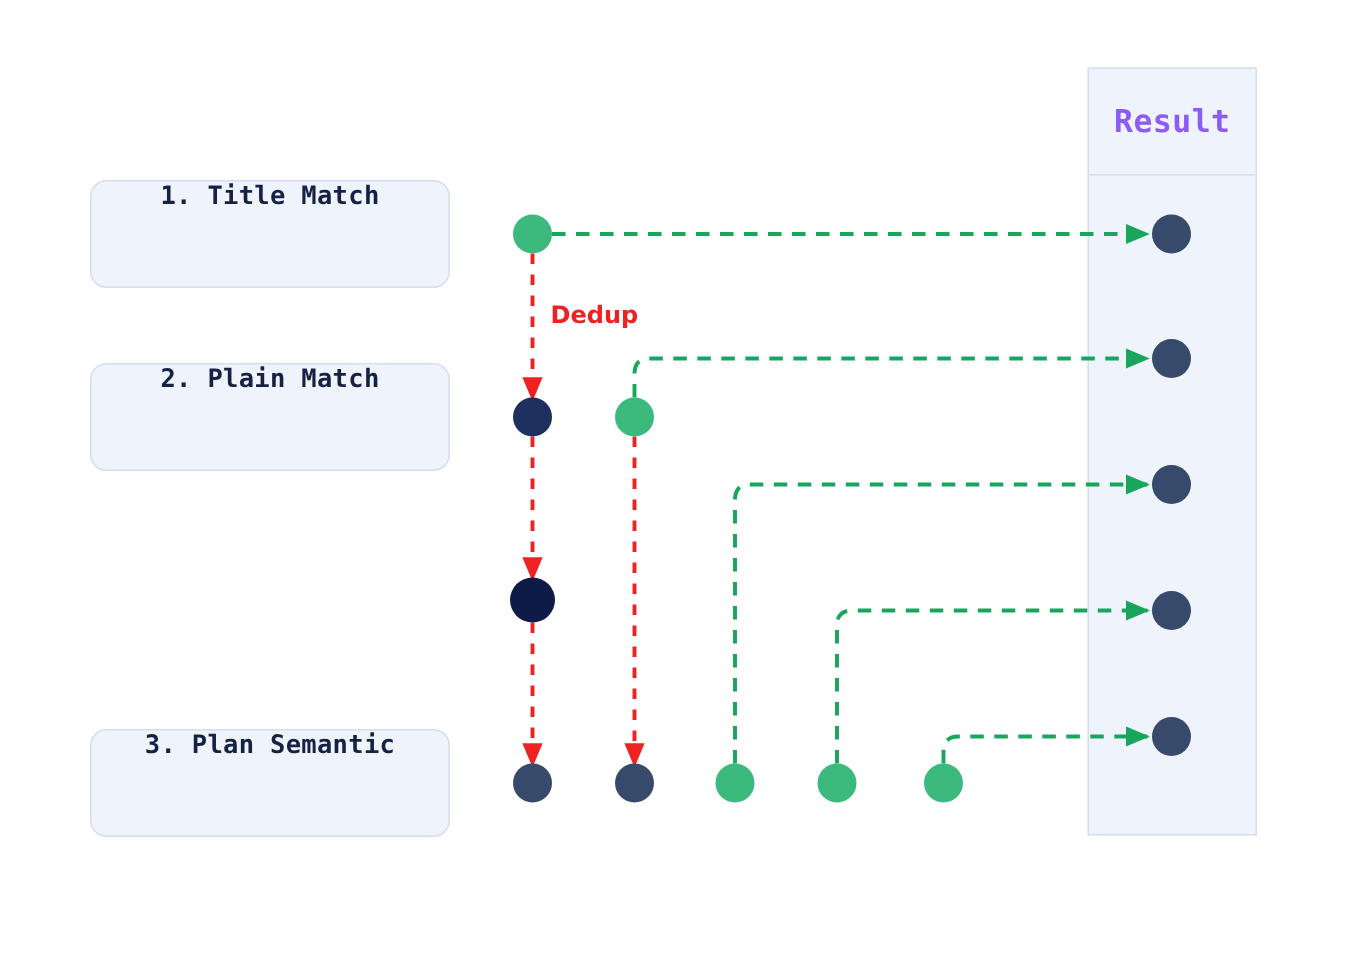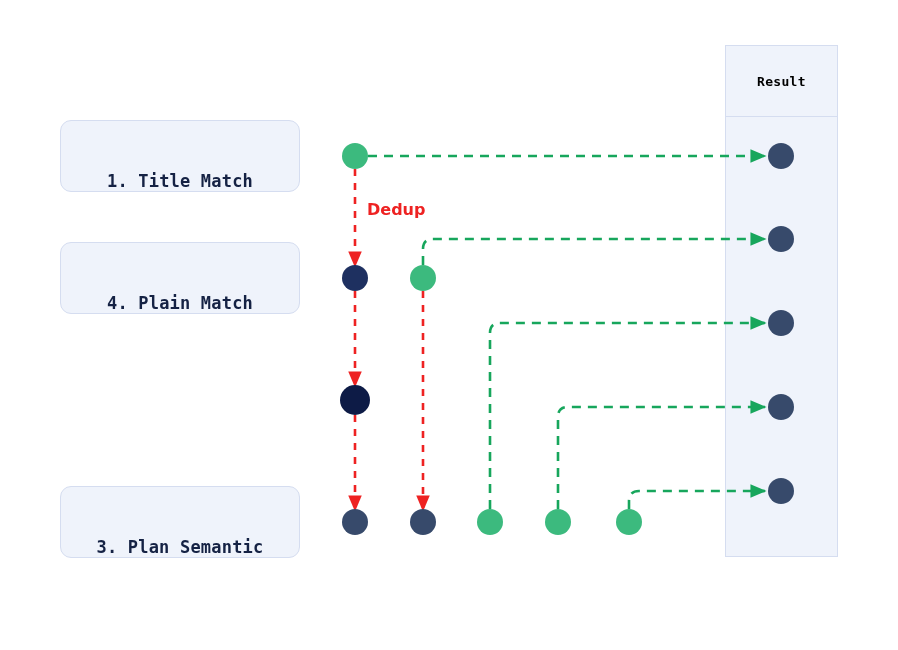--- a/index.html
+++ b/index.html
@@ -20,21 +20,21 @@
   .stage-box {
     position: absolute;
     left: 60px;
     width: 240px;
     height: 72px;
     box-sizing: border-box;
     background: #eff3fb;
     border: 1.5px solid #d5ddf0;
     border-radius: 11px;
     display: flex;
-    align-items: flex-end;
+    align-items: flex-start;
     justify-content: center;
   }
   .stage-label {
     font-family: "DejaVu Sans Mono", "Liberation Mono", monospace;
     font-size: 17px;
     font-weight: bold;
     color: #152244;
     letter-spacing: 0.2px;
     white-space: pre;
   }
@@ -57,23 +57,23 @@
     width: 100%;
     height: 71px;
     box-sizing: border-box;
     border-bottom: 1.5px solid #d5ddf0;
     display: flex;
     align-items: center;
     justify-content: center;
   }
   #result-header-text {
     font-family: "DejaVu Sans Mono", "Liberation Mono", monospace;
-    font-size: 13px;
+    font-size: 21px;
     font-weight: bold;
-    color: #000000;
+    color: #8b5cf6;
     letter-spacing: 0.3px;
   }
 
   
   #edges {
     position: absolute;
     left: 0;
     top: 0;
     width: 898px;
     height: 650px;
@@ -99,21 +99,21 @@
 </style>
 </head>
 <body>
 
 <div id="canvas">
 
   <div class="stage-box" style="top:120px">
     <span class="stage-label">1. Title Match</span>
   </div>
   <div class="stage-box" style="top:242px">
-    <span class="stage-label">4. Plain Match</span>
+    <span class="stage-label">2. Plain Match</span>
   </div>
   <div class="stage-box" style="top:486px">
     <span class="stage-label">3. Plan Semantic</span>
   </div>
 
   <div id="result-panel">
     <div id="result-header">
       <span id="result-header-text">Result</span>
     </div>
   </div>

